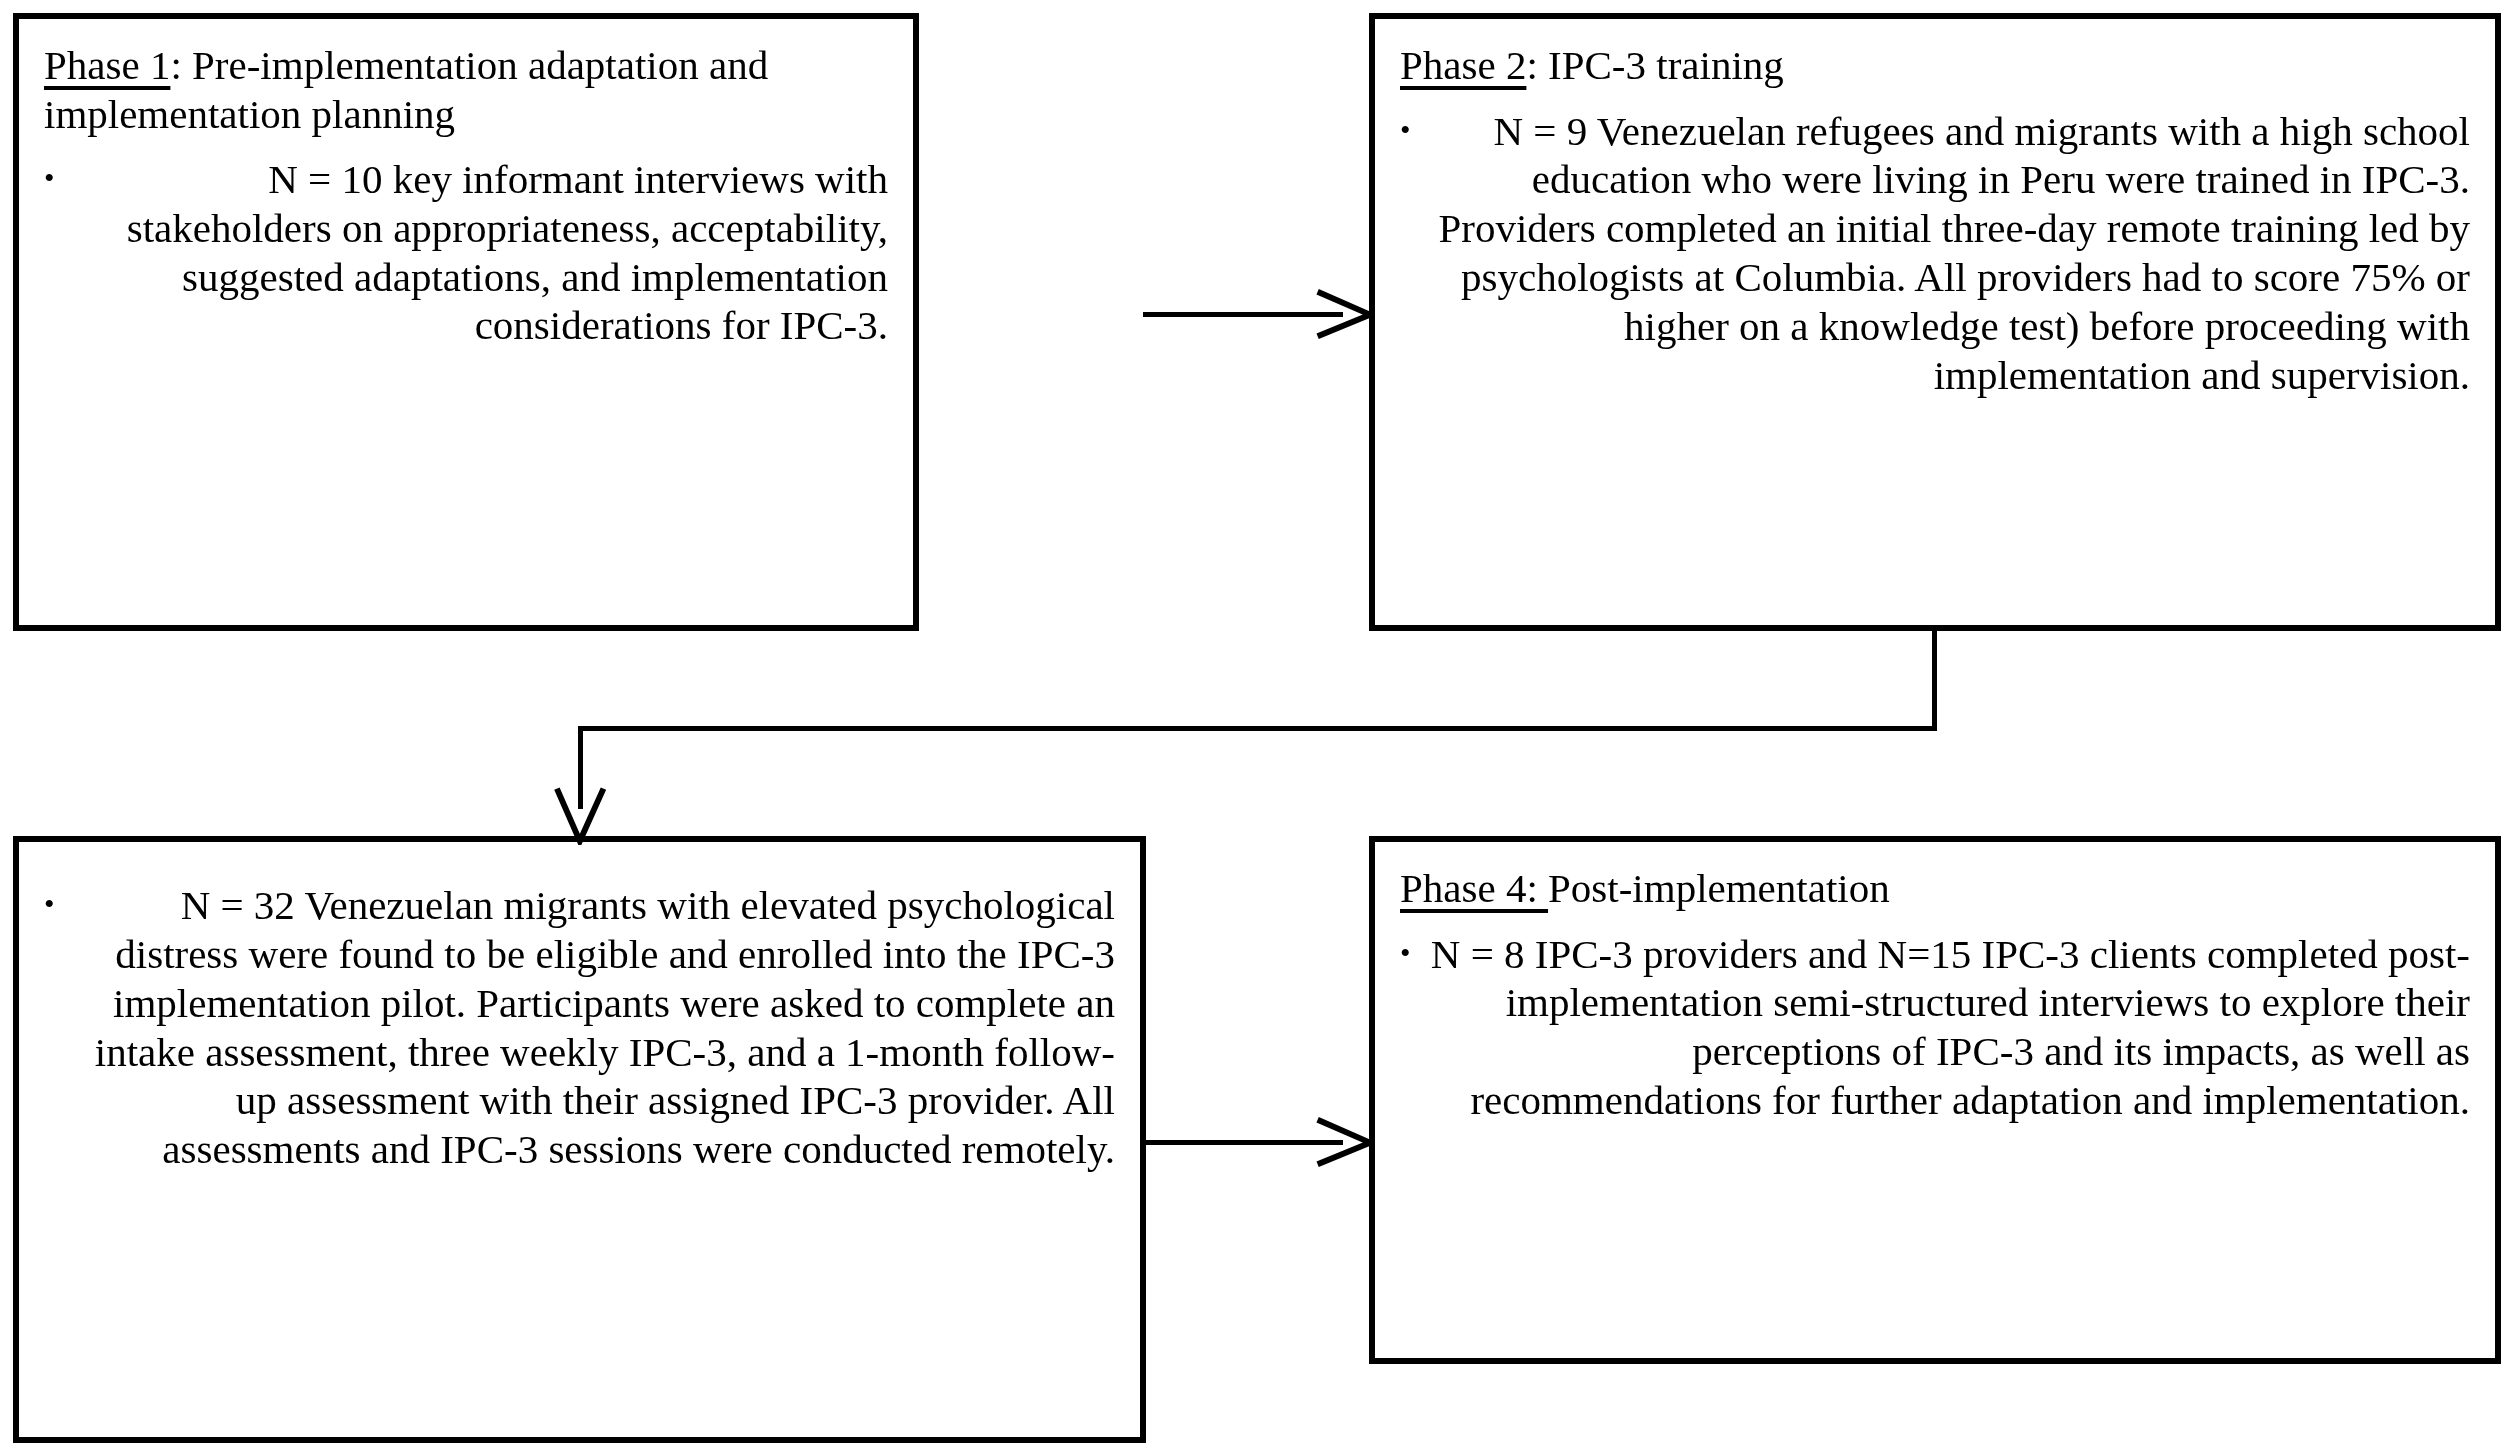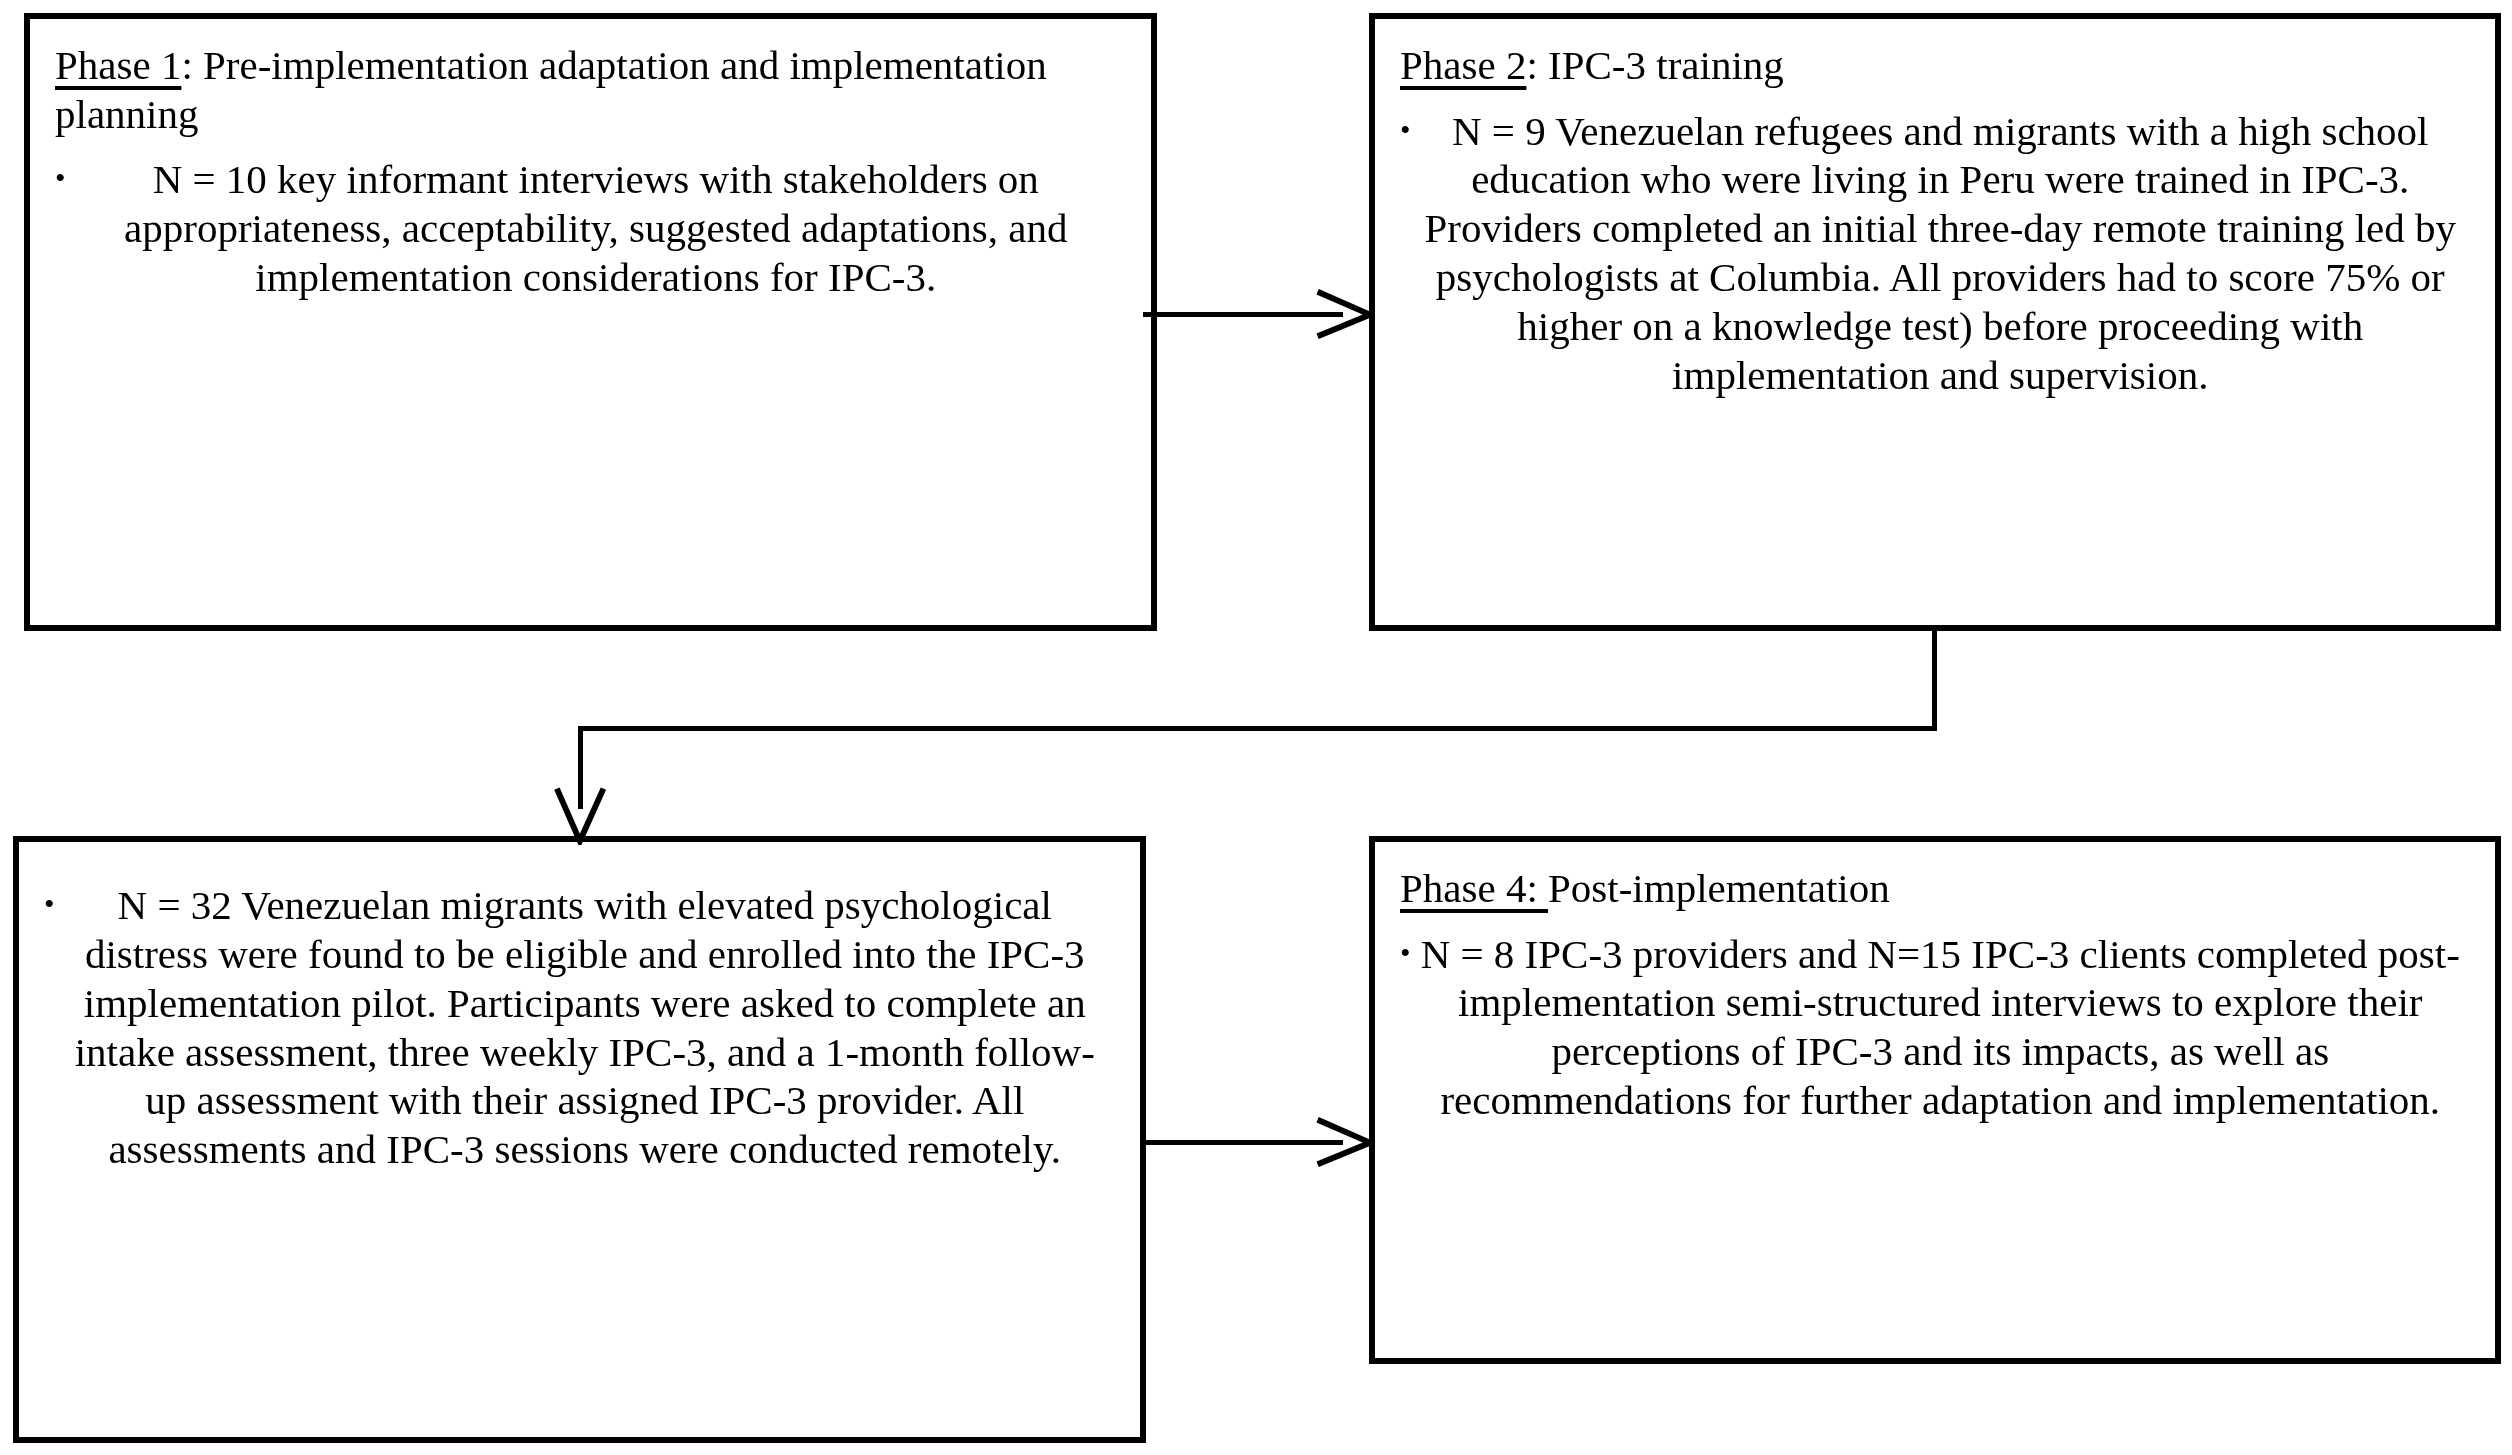--- a/index.html
+++ b/index.html
@@ -22,21 +22,21 @@
 
   
   .phase-box {
     position: absolute;
     box-sizing: border-box;
     border: 6px solid #000000;
     background: #ffffff;
     padding: 22.3px 25px 13px 25px;
   }
 
-  #box-phase1 { left: 24px;   top: 13px;   width: 1133px; height: 618px; }
+  #box-phase1 { left: 13px;   top: 13px;   width: 906px; height: 618px; }
   #box-phase2 { left: 1369px; top: 13px;   width: 1132px; height: 618px; font-family: Liberation Serif, serif; }
   #box-phase3 { left: 13px;   top: 836px; width: 1133px; height: 607px; }
   #box-phase4 { left: 1369px; top: 836px; width: 1132px; height: 528px; }
 
   .phase-title {
     font-size: 41px;
     line-height: 1.18;
     margin: 0 0 4px 0;
     white-space: normal;
   }
@@ -54,21 +54,21 @@
     margin-top: 17px;
   }
   .bullet-glyph {
     flex: 0 0 auto;
     font-size: 30px;
     line-height: 1.52;
     margin-right: 0px;
   }
   .bullet-text {
     flex: 1 1 auto;
-    text-align: center;
+    text-align: right;
   }
 
   
   .conn {
     position: absolute;
     background: #000000;
   }
   .h-line { height: 4.6px; }
   .v-line { width: 4.6px; }
 

